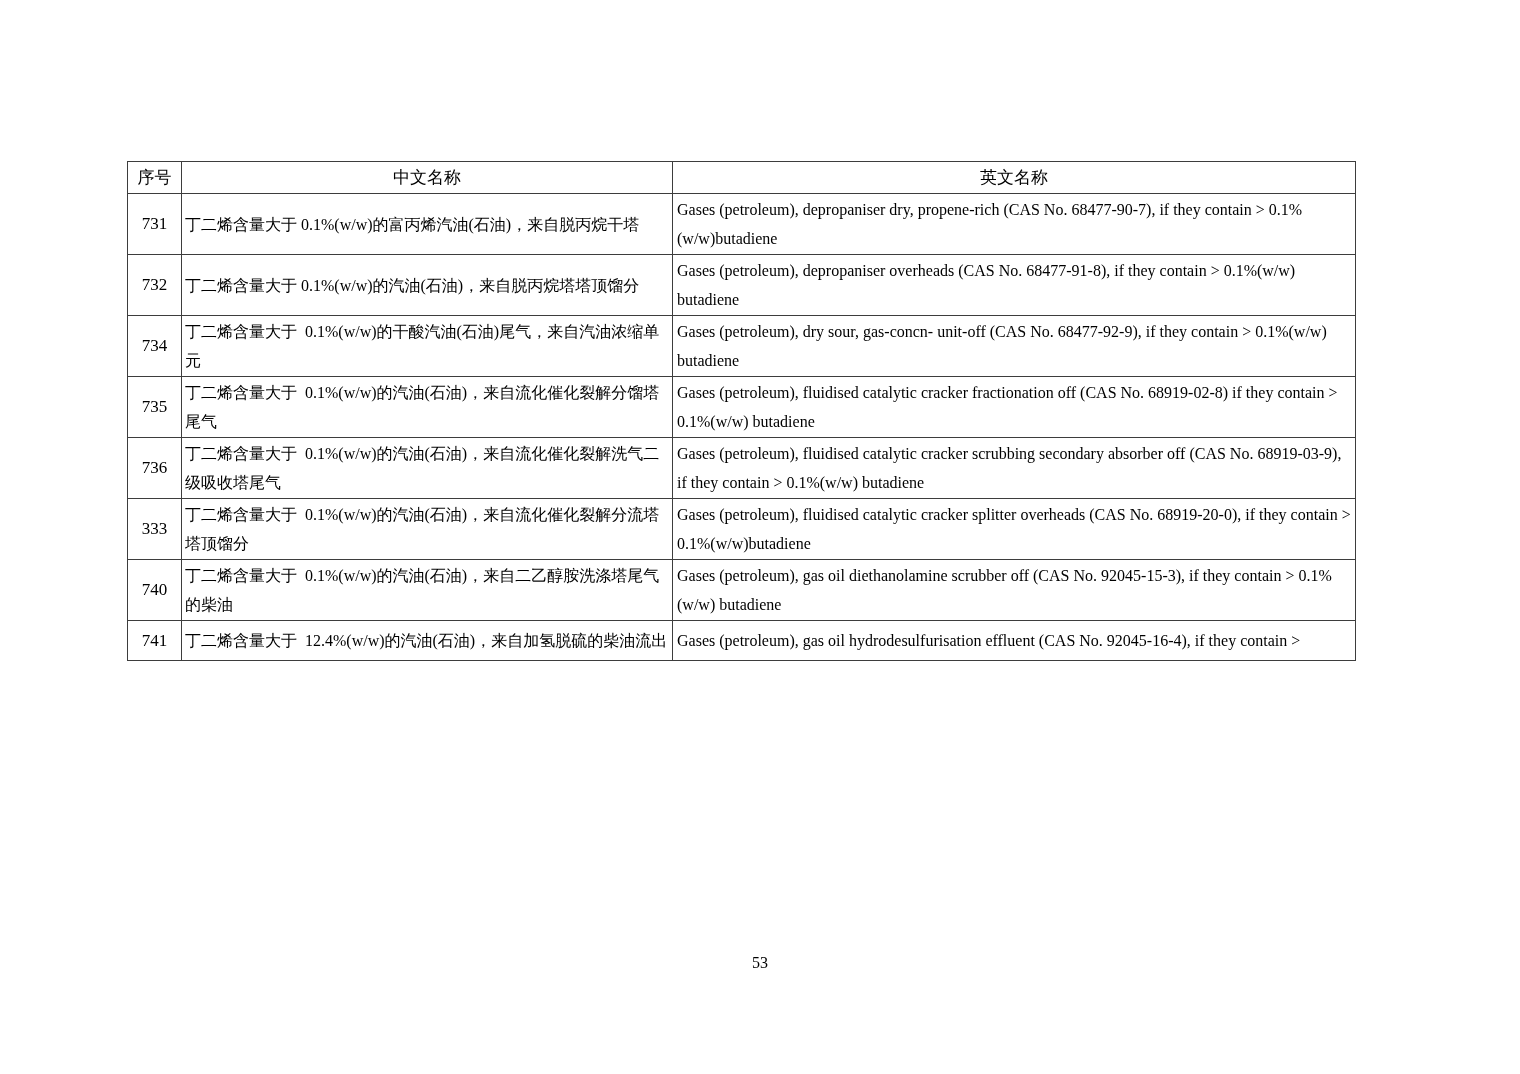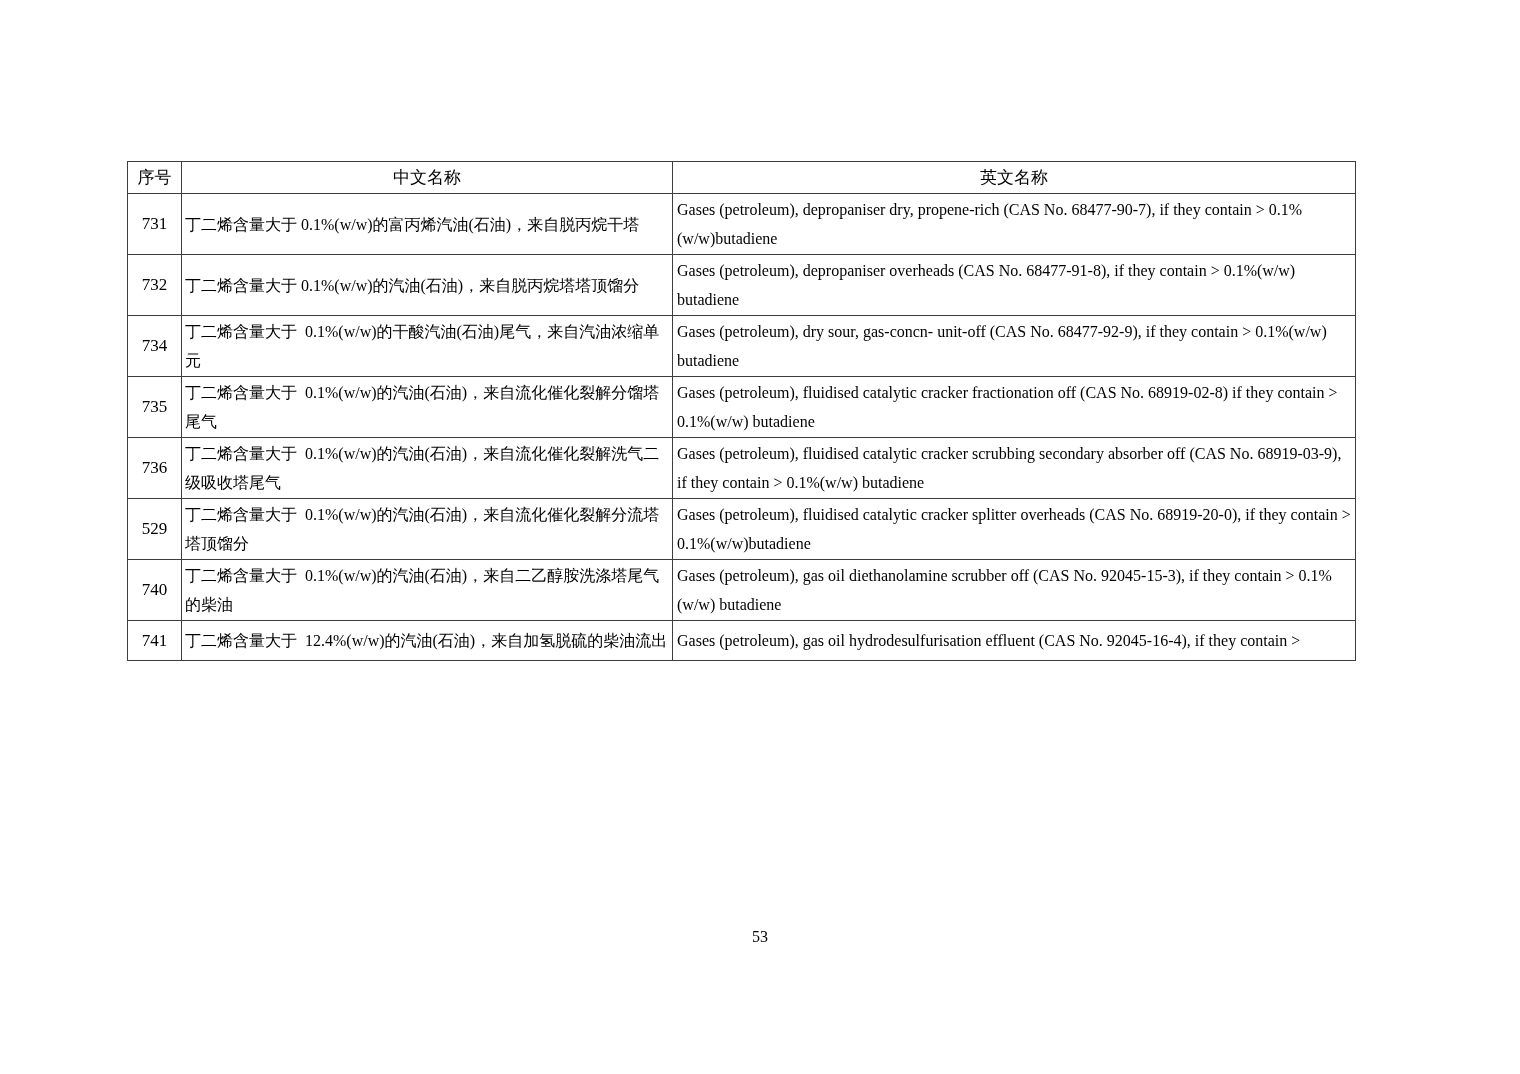--- a/index.html
+++ b/index.html
@@ -56,21 +56,21 @@
     word-break: break-all;
   }
   td.col-en {
     font-size: 16px;
     line-height: 29px;
     padding: 1px 4px;
     white-space: pre-wrap;
   }
   .page-footer {
     position: absolute;
-    top: 928px;
+    top: 954px;
     left: 0;
     width: 100%;
     text-align: center;
     font-size: 16px;
   }
 </style>
 </head>
 <body>
 
 <div class="page">
@@ -115,21 +115,21 @@
       <td class="col-en">Gases (petroleum), fluidised catalytic cracker fractionation off (CAS No. 68919-02-8) if they contain &gt; 0.1%(w/w) butadiene</td>
     </tr>
 
     <tr>
       <td class="col-no">736</td>
       <td class="col-cn">丁二烯含量大于  0.1%(w/w)的汽油(石油)，来自流化催化裂解洗气二级吸收塔尾气</td>
       <td class="col-en">Gases (petroleum), fluidised catalytic cracker scrubbing secondary absorber off (CAS No. 68919-03-9), if they contain &gt; 0.1%(w/w) butadiene</td>
     </tr>
 
     <tr>
-      <td class="col-no">529</td>
+      <td class="col-no">333</td>
       <td class="col-cn">丁二烯含量大于  0.1%(w/w)的汽油(石油)，来自流化催化裂解分流塔塔顶馏分</td>
       <td class="col-en">Gases (petroleum), fluidised catalytic cracker splitter overheads (CAS No. 68919-20-0), if they contain &gt; 0.1%(w/w)butadiene</td>
     </tr>
 
 
 
     <tr>
       <td class="col-no">740</td>
       <td class="col-cn">丁二烯含量大于  0.1%(w/w)的汽油(石油)，来自二乙醇胺洗涤塔尾气的柴油</td>
       <td class="col-en">Gases (petroleum), gas oil diethanolamine scrubber off (CAS No. 92045-15-3), if they contain &gt; 0.1%(w/w) butadiene</td>

